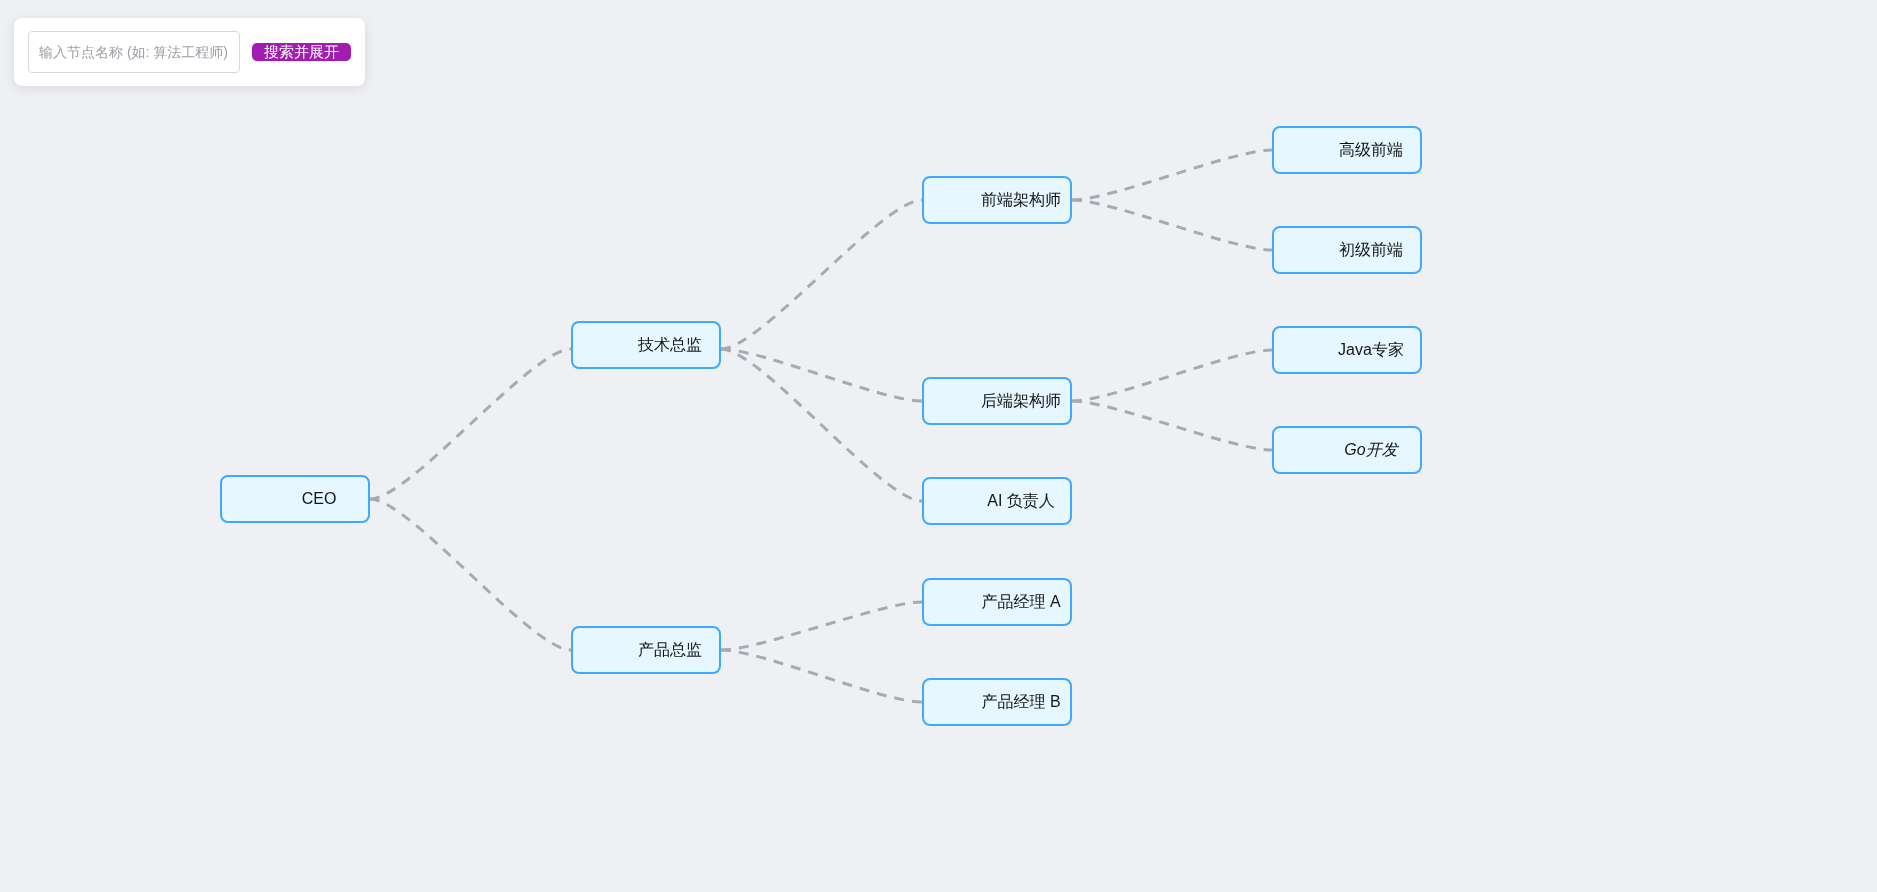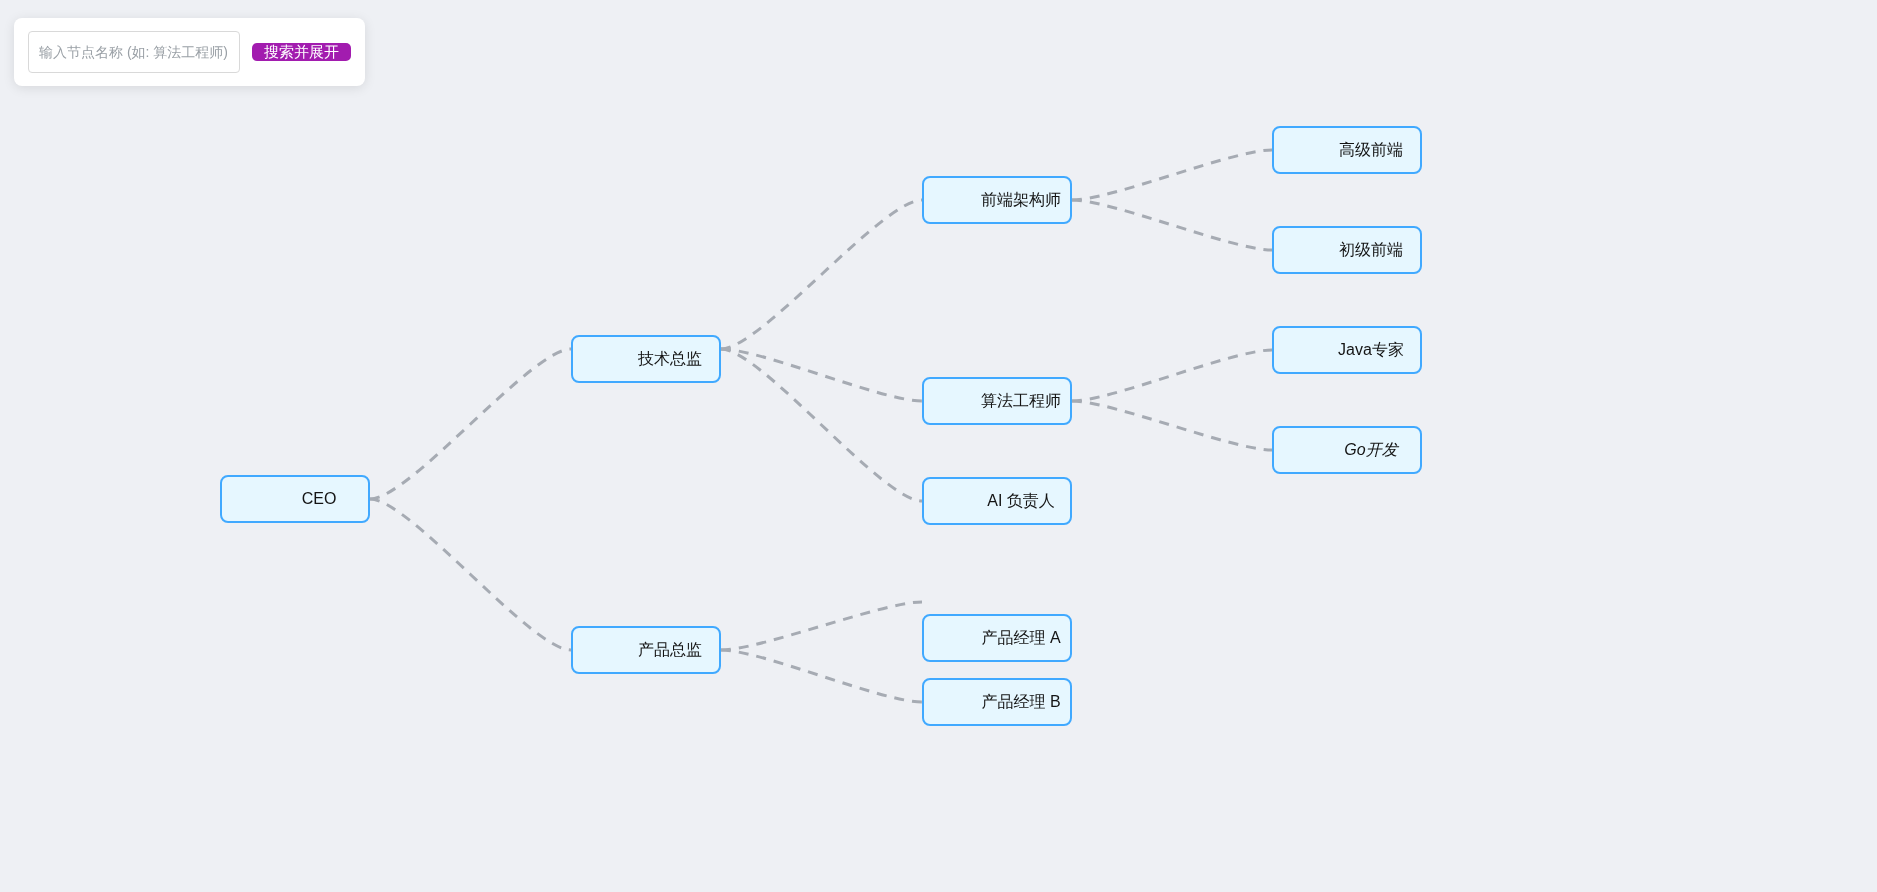--- a/index.html
+++ b/index.html
@@ -40,26 +40,26 @@
     justify-content: center;
     font-size: 16px;
     color: #141414;
     cursor: pointer;
     white-space: nowrap;
     padding-left: 48px;
   }
 
   
   #n-ceo               { left: 220px;  top: 475px; }
-  #n-tech_director     { left: 571px;  top: 335px; }
+  #n-tech_director     { left: 571px;  top: 321px; }
   #n-product_director  { left: 571px;  top: 626px; }
   #n-frontend_architect{ left: 922px;  top: 176px; }
   #n-backend_architect { left: 922px;  top: 377px; }
   #n-ai_lead           { left: 922px;  top: 477px; }
-  #n-pm_a              { left: 922px;  top: 578px; margin-top: 36px; }
+  #n-pm_a              { left: 922px;  top: 578px; }
   #n-pm_b              { left: 922px;  top: 678px; }
   #n-senior_frontend   { left: 1272px; top: 126px; }
   #n-junior_frontend   { left: 1272px; top: 226px; }
   #n-java_expert       { left: 1272px; top: 326px; }
   #n-go_developer      { left: 1272px; top: 426px; font-style: italic; }
 
   .search-panel {
     position: absolute;
     left: 14px;
     top: 18px;
@@ -113,21 +113,21 @@
     <path class="edge" d="M1072,401 C1112,401 1232,350 1272,350"></path>
     <path class="edge" d="M1072,401 C1112,401 1232,450 1272,450"></path>
     <path class="edge" d="M721,650 C761,650 882,602 922,602"></path>
     <path class="edge" d="M721,650 C761,650 882,702 922,702"></path>
   </svg>
 
   <div id="n-ceo" class="node">CEO</div>
   <div id="n-tech_director" class="node">技术总监</div>
   <div id="n-product_director" class="node">产品总监</div>
   <div id="n-frontend_architect" class="node">前端架构师</div>
-  <div id="n-backend_architect" class="node">算法工程师</div>
+  <div id="n-backend_architect" class="node">后端架构师</div>
   <div id="n-ai_lead" class="node">AI 负责人</div>
   <div id="n-pm_a" class="node">产品经理 A</div>
   <div id="n-pm_b" class="node">产品经理 B</div>
   <div id="n-senior_frontend" class="node">高级前端</div>
   <div id="n-junior_frontend" class="node">初级前端</div>
   <div id="n-java_expert" class="node">Java专家</div>
   <div id="n-go_developer" class="node">Go开发</div>
 
   <div class="search-panel">
     <input type="text" class="search-input" placeholder="输入节点名称 (如: 算法工程师)" style="">

